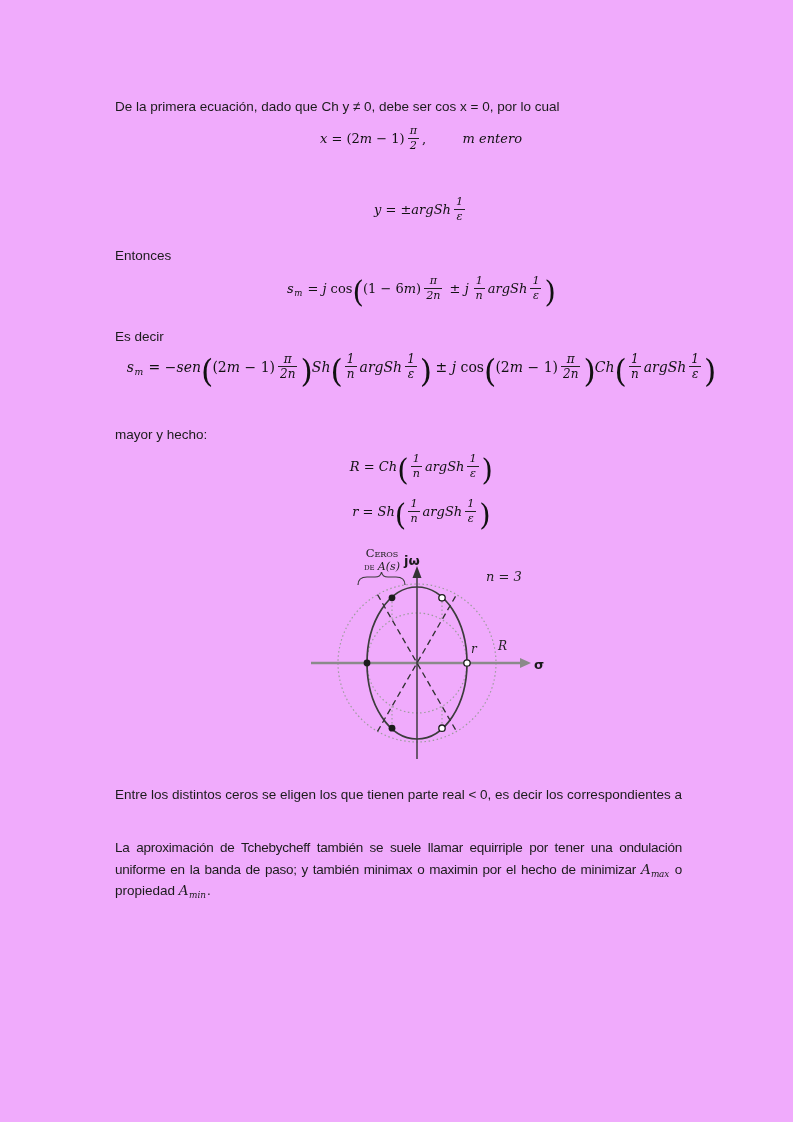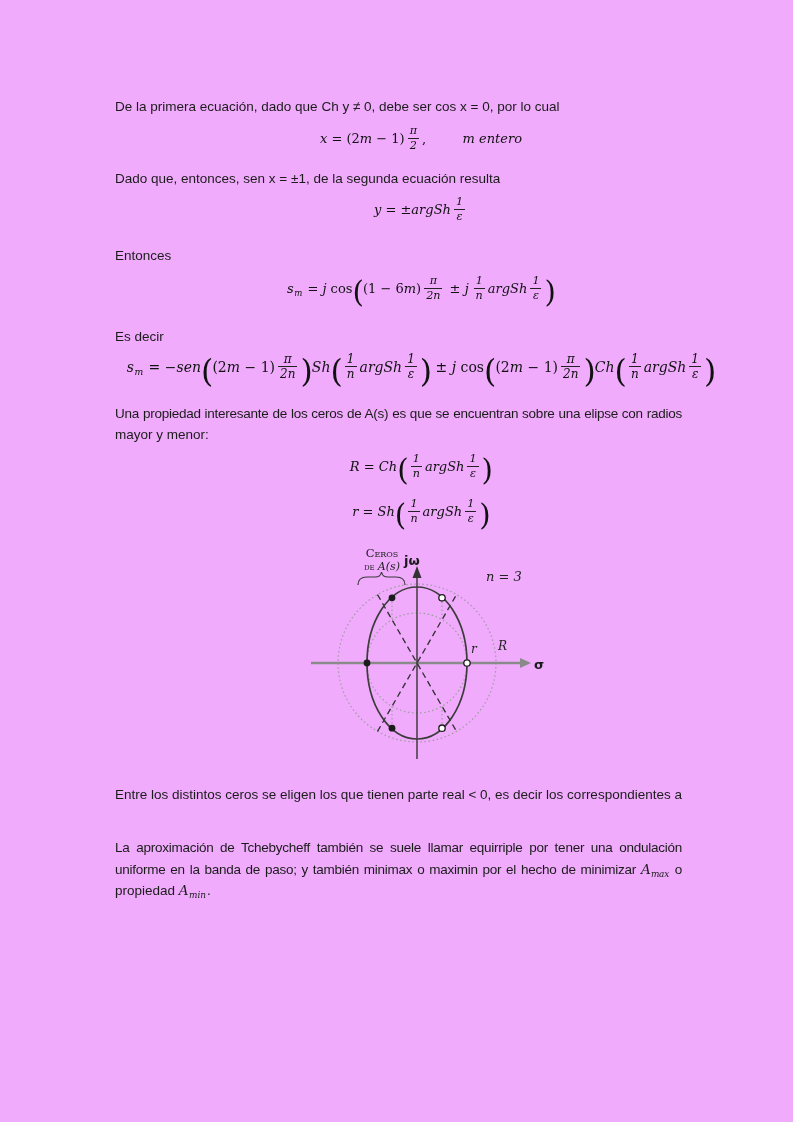--- a/index.html
+++ b/index.html
@@ -37,21 +37,20 @@
 
   <p class="line" style="top:97px">De la primera ecuación, dado que Ch y ≠ 0, debe ser cos x = 0, por lo cual</p>
 
   <div class="eqrow" style="top:126px">
     <span class="eq"><span class="mi">x</span><span class="mn"> = (2</span><span class="mi">m</span><span class="mn"> − 1)</span><span class="frac">
           <span class="num">π</span>
           <span class="den">2</span>
         </span><span class="mn">,</span><span class="msp" style="width: 2.8em;"></span><span class="mi">m entero</span></span>
   </div>
 
-  <p class="line" style="top:169px">Dado que, entonces, sen x = ±1, de la segunda ecuación resulta</p>
 
   <div class="eqrow" style="top:197px">
     <span class="eq"><span class="mi">y</span><span class="mn"> = ±</span><span class="mi">argSh</span><span class="frac">
           <span class="num">1</span>
           <span class="den">ε</span>
         </span></span>
   </div>
 
   <p class="line" style="top:246px">Entonces</p>
 
@@ -85,22 +84,21 @@
           <span class="den">2n</span>
         </span><span class="bigp">)</span><span class="mi">Ch</span><span class="bigp">(</span><span class="frac">
           <span class="num">1</span>
           <span class="den">n</span>
         </span><span class="mi">argSh</span><span class="frac">
           <span class="num">1</span>
           <span class="den">ε</span>
         </span><span class="bigp">)</span></span>
   </div>
 
-  <p class="line just tight" style="top:404px">Una propiedad interesante de los ceros de A(s) es que se encuentran sobre una elipse con radios</p>
-  <p class="line" style="top:425px">mayor y menor:</p>
+  <p class="line" style="top:425px">mayor y hecho:</p>
 
   <div class="eqrow" style="top:454px">
     <span class="eq"><span class="mi">R</span><span class="mn"> = </span><span class="mi">Ch</span><span class="bigp">(</span><span class="frac">
           <span class="num">1</span>
           <span class="den">n</span>
         </span><span class="mi">argSh</span><span class="frac">
           <span class="num">1</span>
           <span class="den">ε</span>
         </span><span class="bigp">)</span></span>
   </div>

